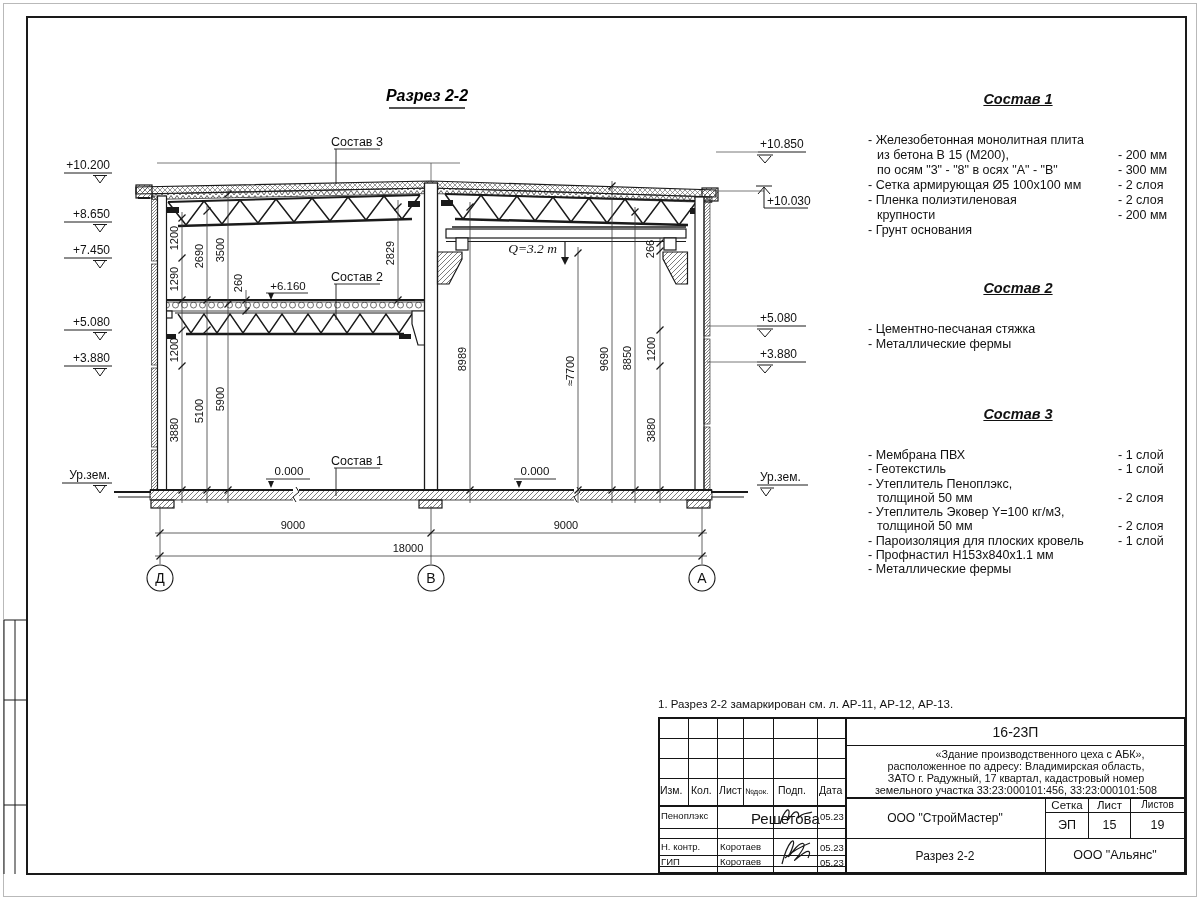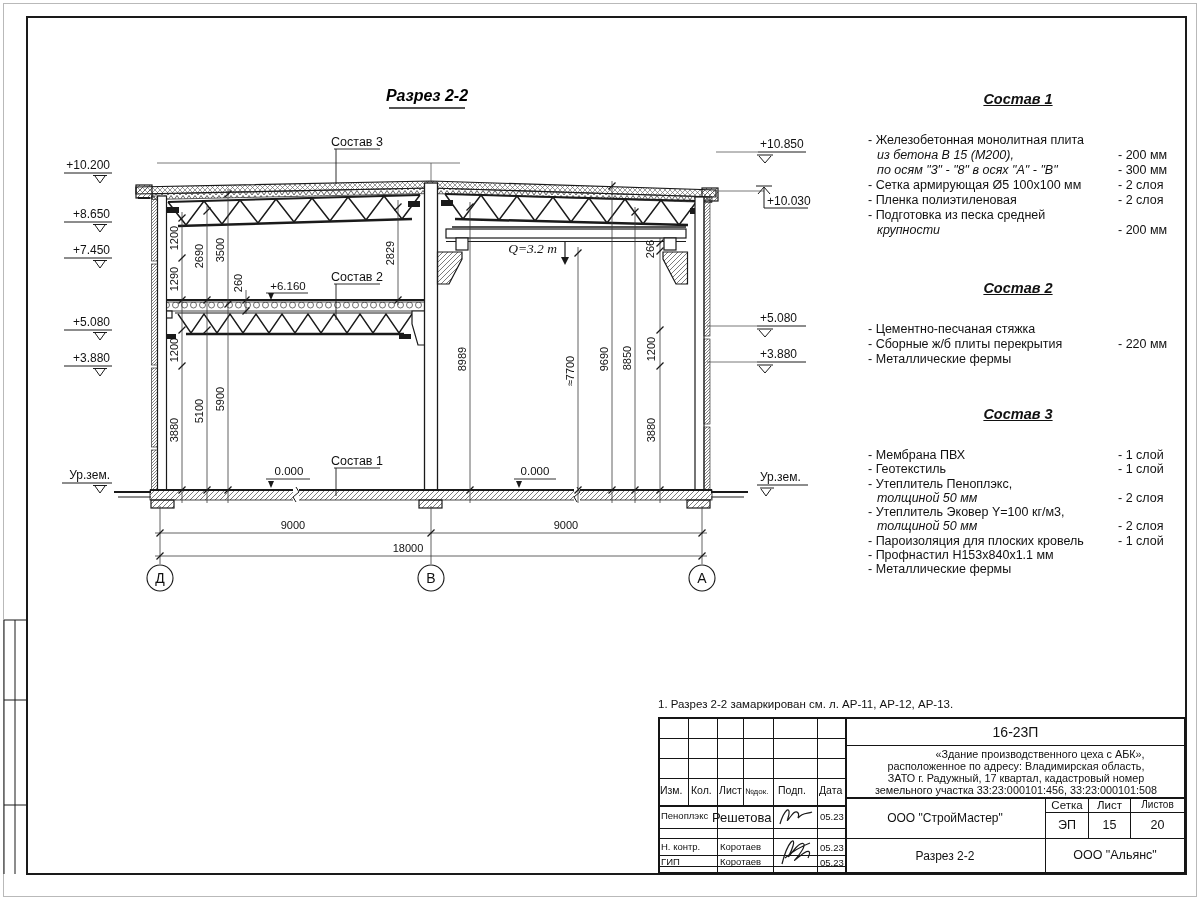--- a/index.html
+++ b/index.html
@@ -8,21 +8,21 @@
   .edge{position:absolute;left:3px;top:3px;width:1192px;height:892px;
         border:1px solid #b9b9b9;pointer-events:none;}
   svg.draw{position:absolute;left:0;top:0;}
   
   .comp{position:absolute;left:868px;width:300px;font-size:12.5px;}
   .comp-h{font-weight:bold;font-style:italic;font-size:14.5px;text-align:center;
           text-decoration:underline;margin:0 0 26px 0;line-height:15px;}
   .crow{display:flex;line-height:15px;}
   .c3 .crow{line-height:14.3px;gap:32px;}
   .crow .lbl{flex:1;}
-  .crow .lbl.cont{padding-left:9px;font-style:italic;}
+  .crow .lbl.cont{padding-left:9px;}
   .crow .val{width:50px;flex:none;}
   
   .note{position:absolute;left:658px;top:698px;font-size:11.5px;}
   
   .tbl{position:absolute;background:#151515;}
   .tbt{position:absolute;font-size:10.5px;white-space:nowrap;}
   .ctr{text-align:center;}
 </style>
 </head>
 <body>
@@ -374,38 +374,34 @@
       </div>
     <div class="crow">
         <span class="lbl">- Сетка армирующая Ø5 100х100 мм</span>
         <span class="val">- 2 слоя</span>
       </div>
     <div class="crow">
         <span class="lbl">- Пленка полиэтиленовая</span>
         <span class="val">- 2 слоя</span>
       </div>
     <div class="crow">
-        <span class="lbl">- Подготовка из песка средней</span>
-        <span class="val"></span>
-      </div>
-    <div class="crow">
         <span class="lbl cont">крупности</span>
         <span class="val">- 200 мм</span>
       </div>
+    <div class="crow">
+        <span class="lbl">- Грунт основания</span>
+        <span class="val"></span>
+      </div>
   </div>
 
   <div class="comp" style="top:281px">
     <div class="comp-h">Состав 2</div>
     <div class="crow">
         <span class="lbl">- Цементно-песчаная стяжка</span>
         <span class="val"></span>
-      </div>
-    <div class="crow">
-        <span class="lbl">- Сборные ж/б плиты перекрытия</span>
-        <span class="val">- 220 мм</span>
       </div>
     <div class="crow">
         <span class="lbl">- Металлические фермы</span>
         <span class="val"></span>
       </div>
   </div>
 
   <div class="comp c3" style="top:407px">
     <div class="comp-h">Состав 3</div>
     <div class="crow">
@@ -478,37 +474,37 @@
     <div class="tbl" style="left:1184px;top:717px;width:2px;height:157px"></div>
 
     <span class="tbt" style="left:660px;top:784px">Изм.</span>
     <span class="tbt" style="left:691px;top:784px">Кол.</span>
     <span class="tbt" style="left:719px;top:784px">Лист</span>
     <span class="tbt" style="left:745px;top:787px;font-size:8px">№док.</span>
     <span class="tbt" style="left:778px;top:784px">Подп.</span>
     <span class="tbt" style="left:819px;top:784px">Дата</span>
 
     <span class="tbt" style="left:661px;top:810px;font-size:9.5px">Пеноплэкс</span>
-    <span class="tbt" style="left:712px;top:810px;font-size:13px">Решетова</span>
+    <span class="tbt" style="left:751px;top:810px;font-size:15px">Решетова</span>
     <span class="tbt" style="left:820px;top:811px;font-size:9.5px">05.23</span>
     <span class="tbt" style="left:661px;top:841px;font-size:9.5px">Н. контр.</span>
     <span class="tbt" style="left:720px;top:841px;font-size:9.5px">Коротаев</span>
     <span class="tbt" style="left:820px;top:842px;font-size:9.5px">05.23</span>
     <span class="tbt" style="left:661px;top:856px;font-size:9.5px">ГИП</span>
     <span class="tbt" style="left:720px;top:856px;font-size:9.5px">Коротаев</span>
     <span class="tbt" style="left:820px;top:857px;font-size:9.5px">05.23</span>
 
     <div class="tbt ctr" style="left:846px;top:724px;width:339px;font-size:14px">16-23П</div>
     <div class="tbt ctr" style="left:848px;top:748px;width:384px;font-size:10.8px">«Здание производственного цеха с АБК»,</div>
     <div class="tbt ctr" style="left:848px;top:760px;width:336px;font-size:10.8px">расположенное по адресу: Владимирская область,</div>
     <div class="tbt ctr" style="left:848px;top:772px;width:336px;font-size:10.8px">ЗАТО г. Радужный, 17 квартал, кадастровый номер</div>
     <div class="tbt ctr" style="left:848px;top:784px;width:336px;font-size:10.8px">земельного участка 33:23:000101:456, 33:23:000101:508</div>
     <div class="tbt ctr" style="left:846px;top:811px;width:198px;font-size:12px">ООО "СтройМастер"</div>
     <div class="tbt ctr" style="left:1046px;top:799px;width:42px;font-size:11.5px">Сетка</div>
     <div class="tbt ctr" style="left:1089px;top:799px;width:41px;font-size:11.5px">Лист</div>
     <div class="tbt ctr" style="left:1131px;top:799px;width:53px;font-size:10px">Листов</div>
     <div class="tbt ctr" style="left:1046px;top:818px;width:42px;font-size:12.5px">ЭП</div>
     <div class="tbt ctr" style="left:1089px;top:818px;width:41px;font-size:12.5px">15</div>
-    <div class="tbt ctr" style="left:1131px;top:818px;width:53px;font-size:12.5px">20</div>
+    <div class="tbt ctr" style="left:1131px;top:818px;width:53px;font-size:12.5px">19</div>
     <div class="tbt ctr" style="left:846px;top:849px;width:198px;font-size:12px">Разрез 2-2</div>
     <div class="tbt ctr" style="left:1046px;top:848px;width:138px;font-size:12.5px">ООО "Альянс"</div>
   </div>
 </div>
 
 </body></html>

